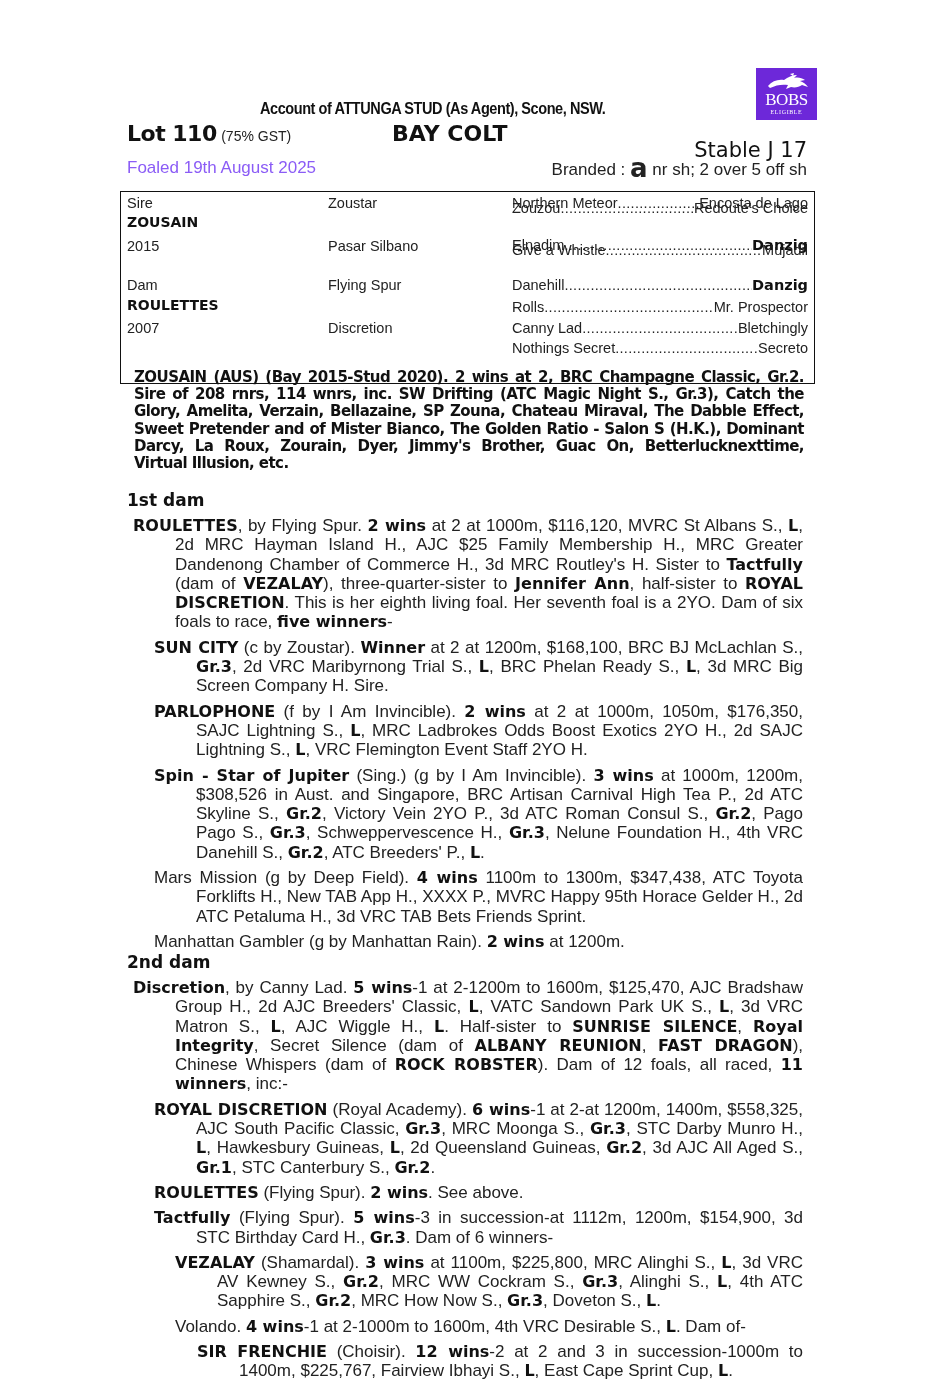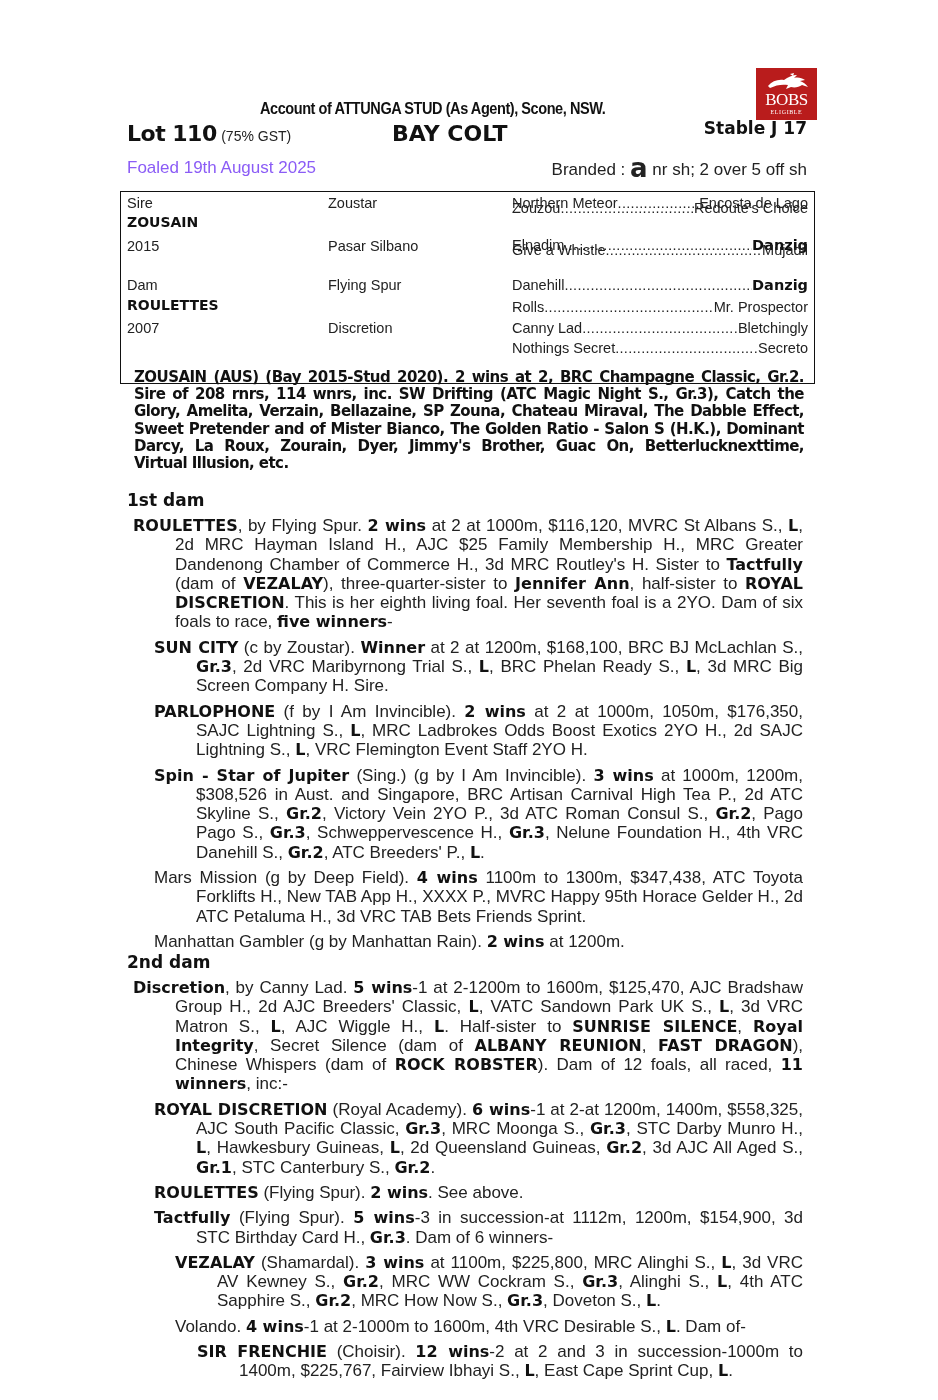--- a/index.html
+++ b/index.html
@@ -1,27 +1,27 @@
 <!DOCTYPE html>
 <html><head>
 <meta charset="utf-8">
 <style>
   html, body { margin:0; padding:0; background:#ffffff; }
   body { width:938px; height:1400px; position:relative; overflow:hidden; color:#111; font-family:"Liberation Sans", sans-serif; }
   .page { position:absolute; left:0; top:0; width:938px; height:1400px; }
-  .logo { position:absolute; left:756px; top:68px; width:61px; height:52px; background:#b91c1c; color:#fff; text-align:center; }
+  .logo { position:absolute; left:756px; top:68px; width:61px; height:52px; background:#6d28d9; color:#fff; text-align:center; }
   .logo .horse { position:absolute; left:8px; top:4px; width:45px; height:20px; }
   .logo .bobs { position:absolute; left:0; right:0; top:23px; font-family:"Liberation Serif", serif; font-size:17px; letter-spacing:-0.5px; line-height:17px; }
   .logo .elig { position:absolute; left:0; right:0; top:40px; font-family:"Liberation Serif", serif; font-size:6px; letter-spacing:0.6px; line-height:8px; }
   .account { position:absolute; left:260px; top:99px; font-family:"Liberation Sans", sans-serif; font-weight:bold; font-size:16.5px; letter-spacing:-0.5px; transform:scaleX(0.88); transform-origin:left top; white-space:nowrap; }
   .lot { position:absolute; left:127px; top:121px; white-space:nowrap; }
   .lot .big { font-family:"DejaVu Sans", sans-serif; font-weight:bold; font-size:22px; letter-spacing:-0.5px; }
   .lot .gst { font-size:14px; color:#222; }
   .colt { position:absolute; left:392px; top:121px; font-family:"DejaVu Sans", sans-serif; font-weight:bold; font-size:22px; white-space:nowrap; }
-  .stable { position:absolute; right:131px; top:118px; font-family:"DejaVu Sans", sans-serif; font-weight:bold; font-size:17px; white-space:nowrap; }
+  .stable { position:absolute; right:131px; top:138px; font-family:"DejaVu Sans", sans-serif; font-weight:normal; font-size:21px; white-space:nowrap; }
   .foaled { position:absolute; left:127px; top:158px; font-size:17px; color:#8b5cf6; white-space:nowrap; }
   .branded { position:absolute; right:131px; top:158px; font-size:17px; color:#222; white-space:nowrap; }
   .branded .brand { font-family:"DejaVu Sans", sans-serif; font-weight:bold; font-size:26px; line-height:17px; position:relative; top:2px; }
   .ped { position:absolute; left:120px; top:191px; width:695px; height:193px; border:1.5px solid #111; box-sizing:border-box; }
   .ped .c { position:absolute; font-size:14.5px; color:#222; white-space:nowrap; }
   .ped .bold { font-family:"DejaVu Sans", sans-serif; font-weight:bold; font-size:14px; color:#111; }
   .ped .row { position:absolute; left:391px; width:296px; display:flex; font-size:14.5px; color:#222; white-space:nowrap; }
   .ped .row .l { flex:0 0 auto; }
   .ped .row .dots { flex:1 1 auto; overflow:hidden; }
   .ped .row .dots::before { content:"........................................................................................................"; letter-spacing:0.3px; }

